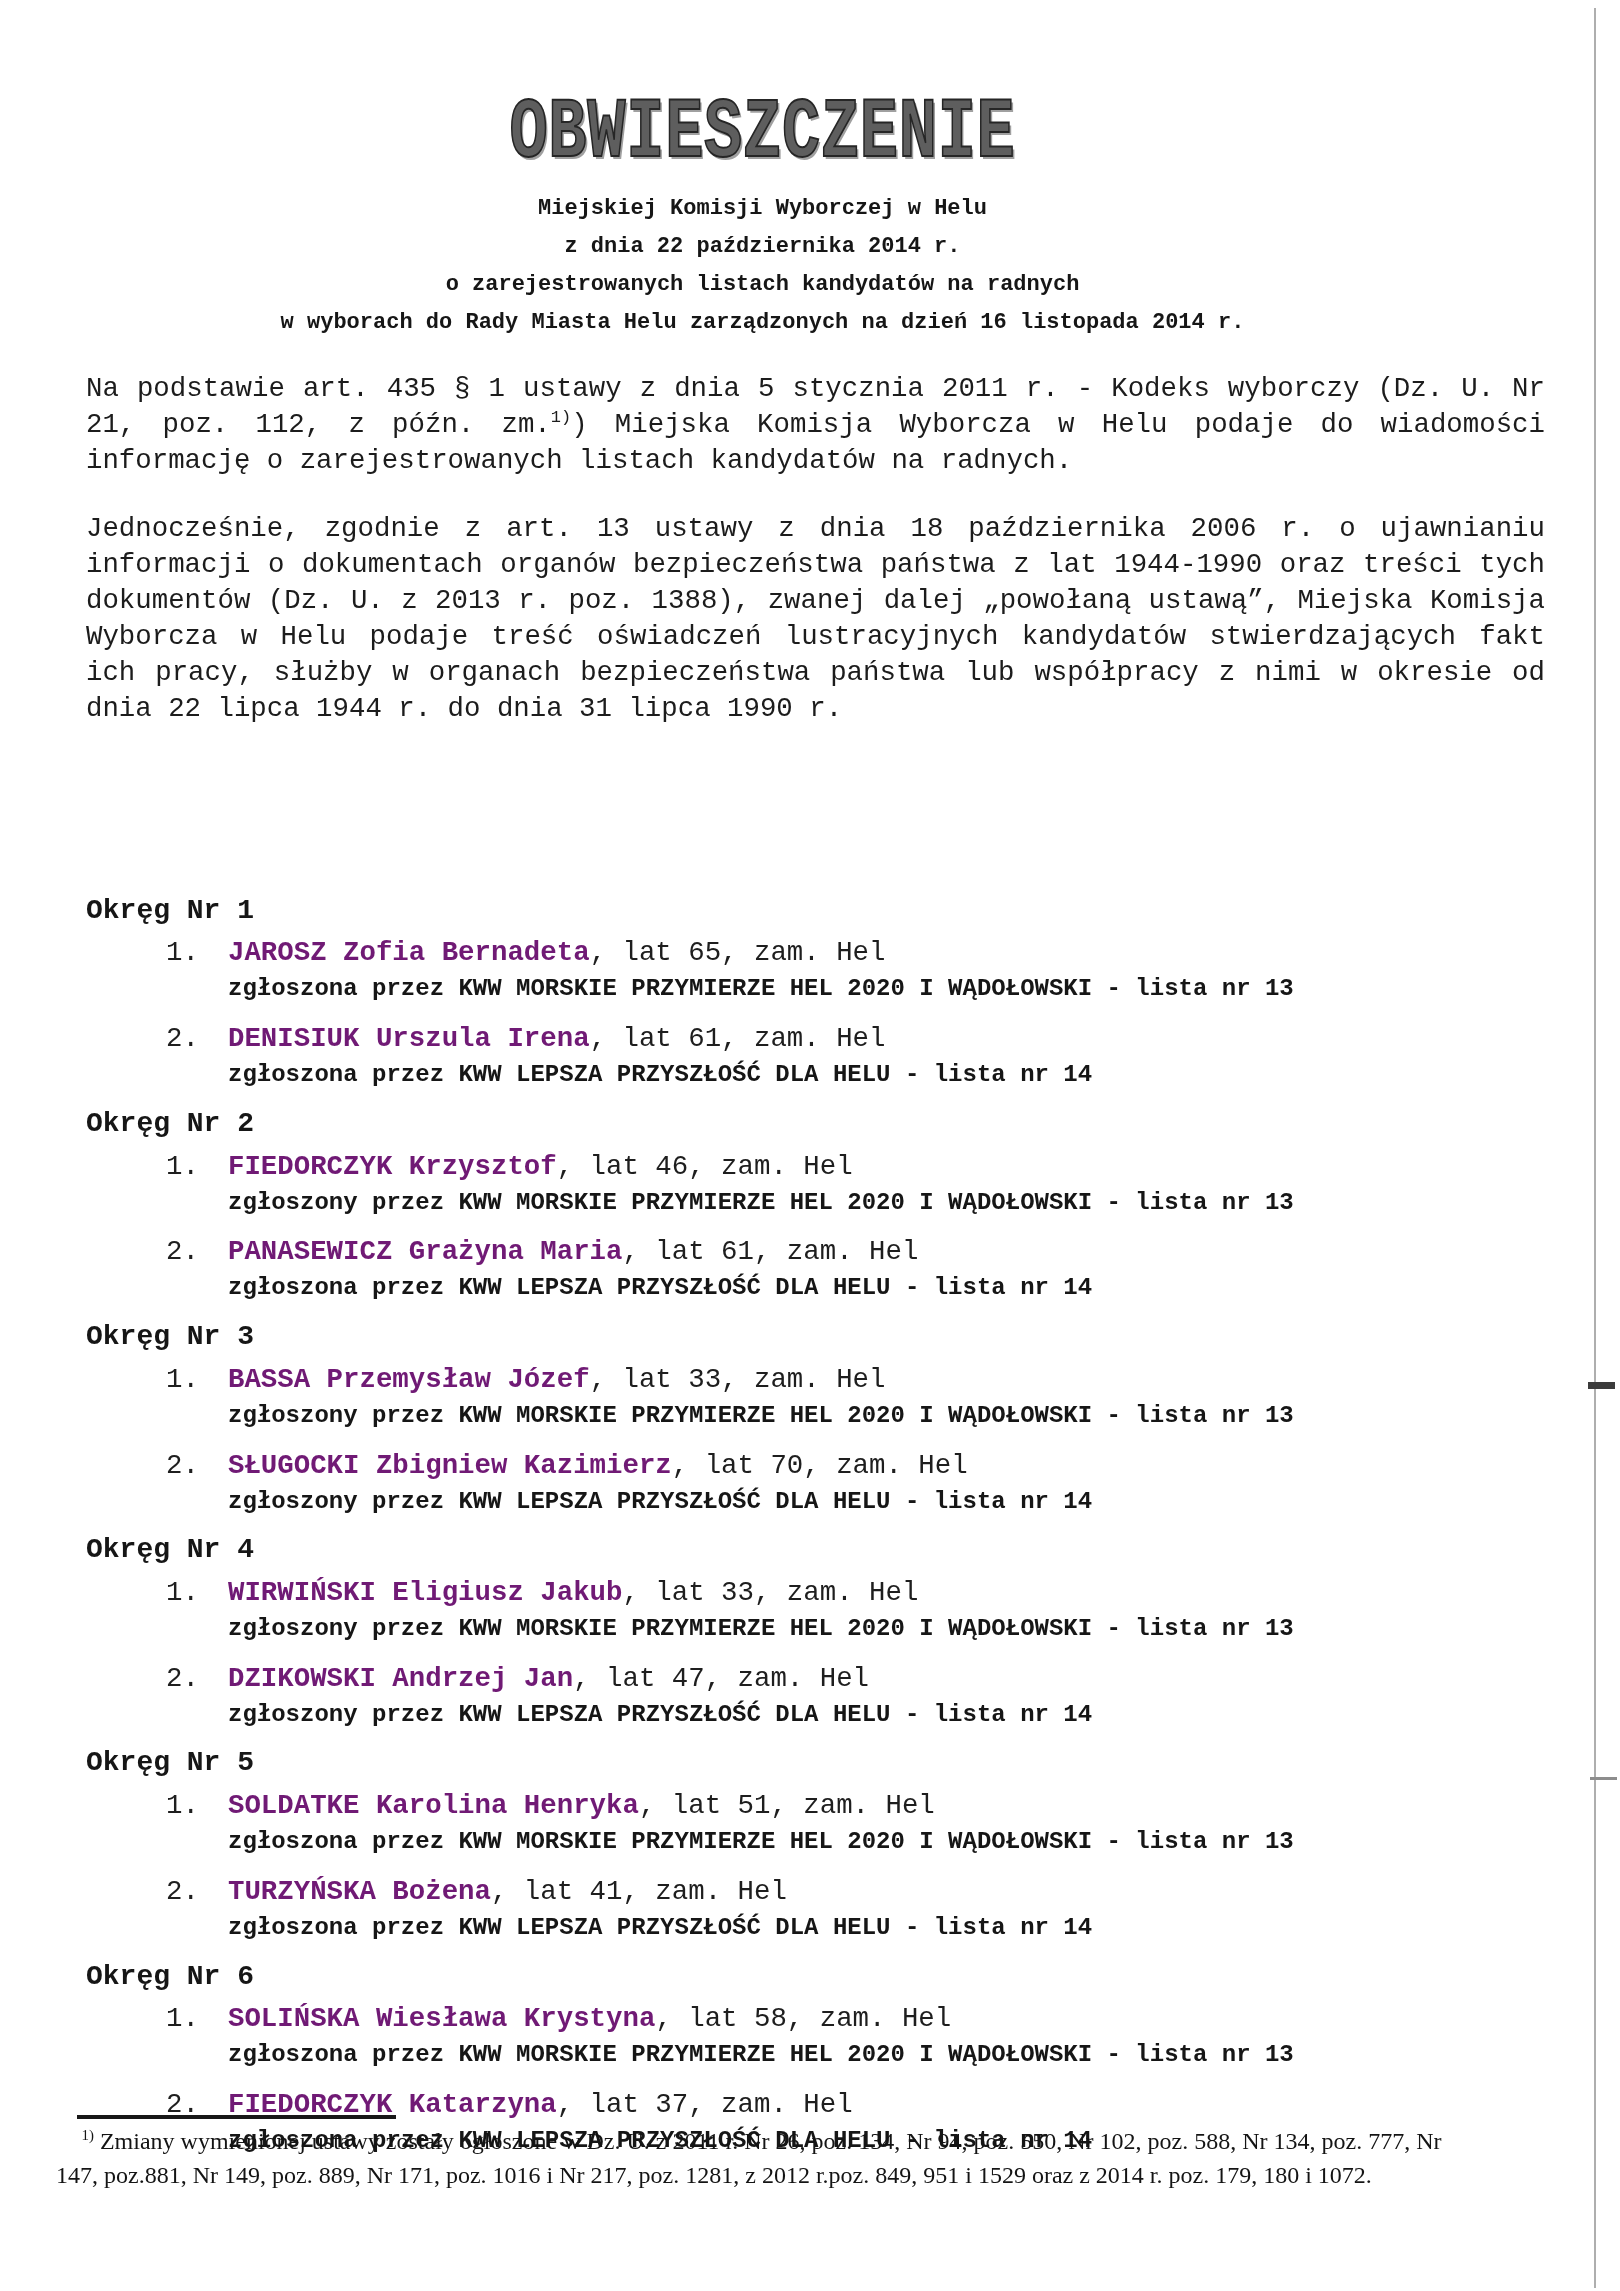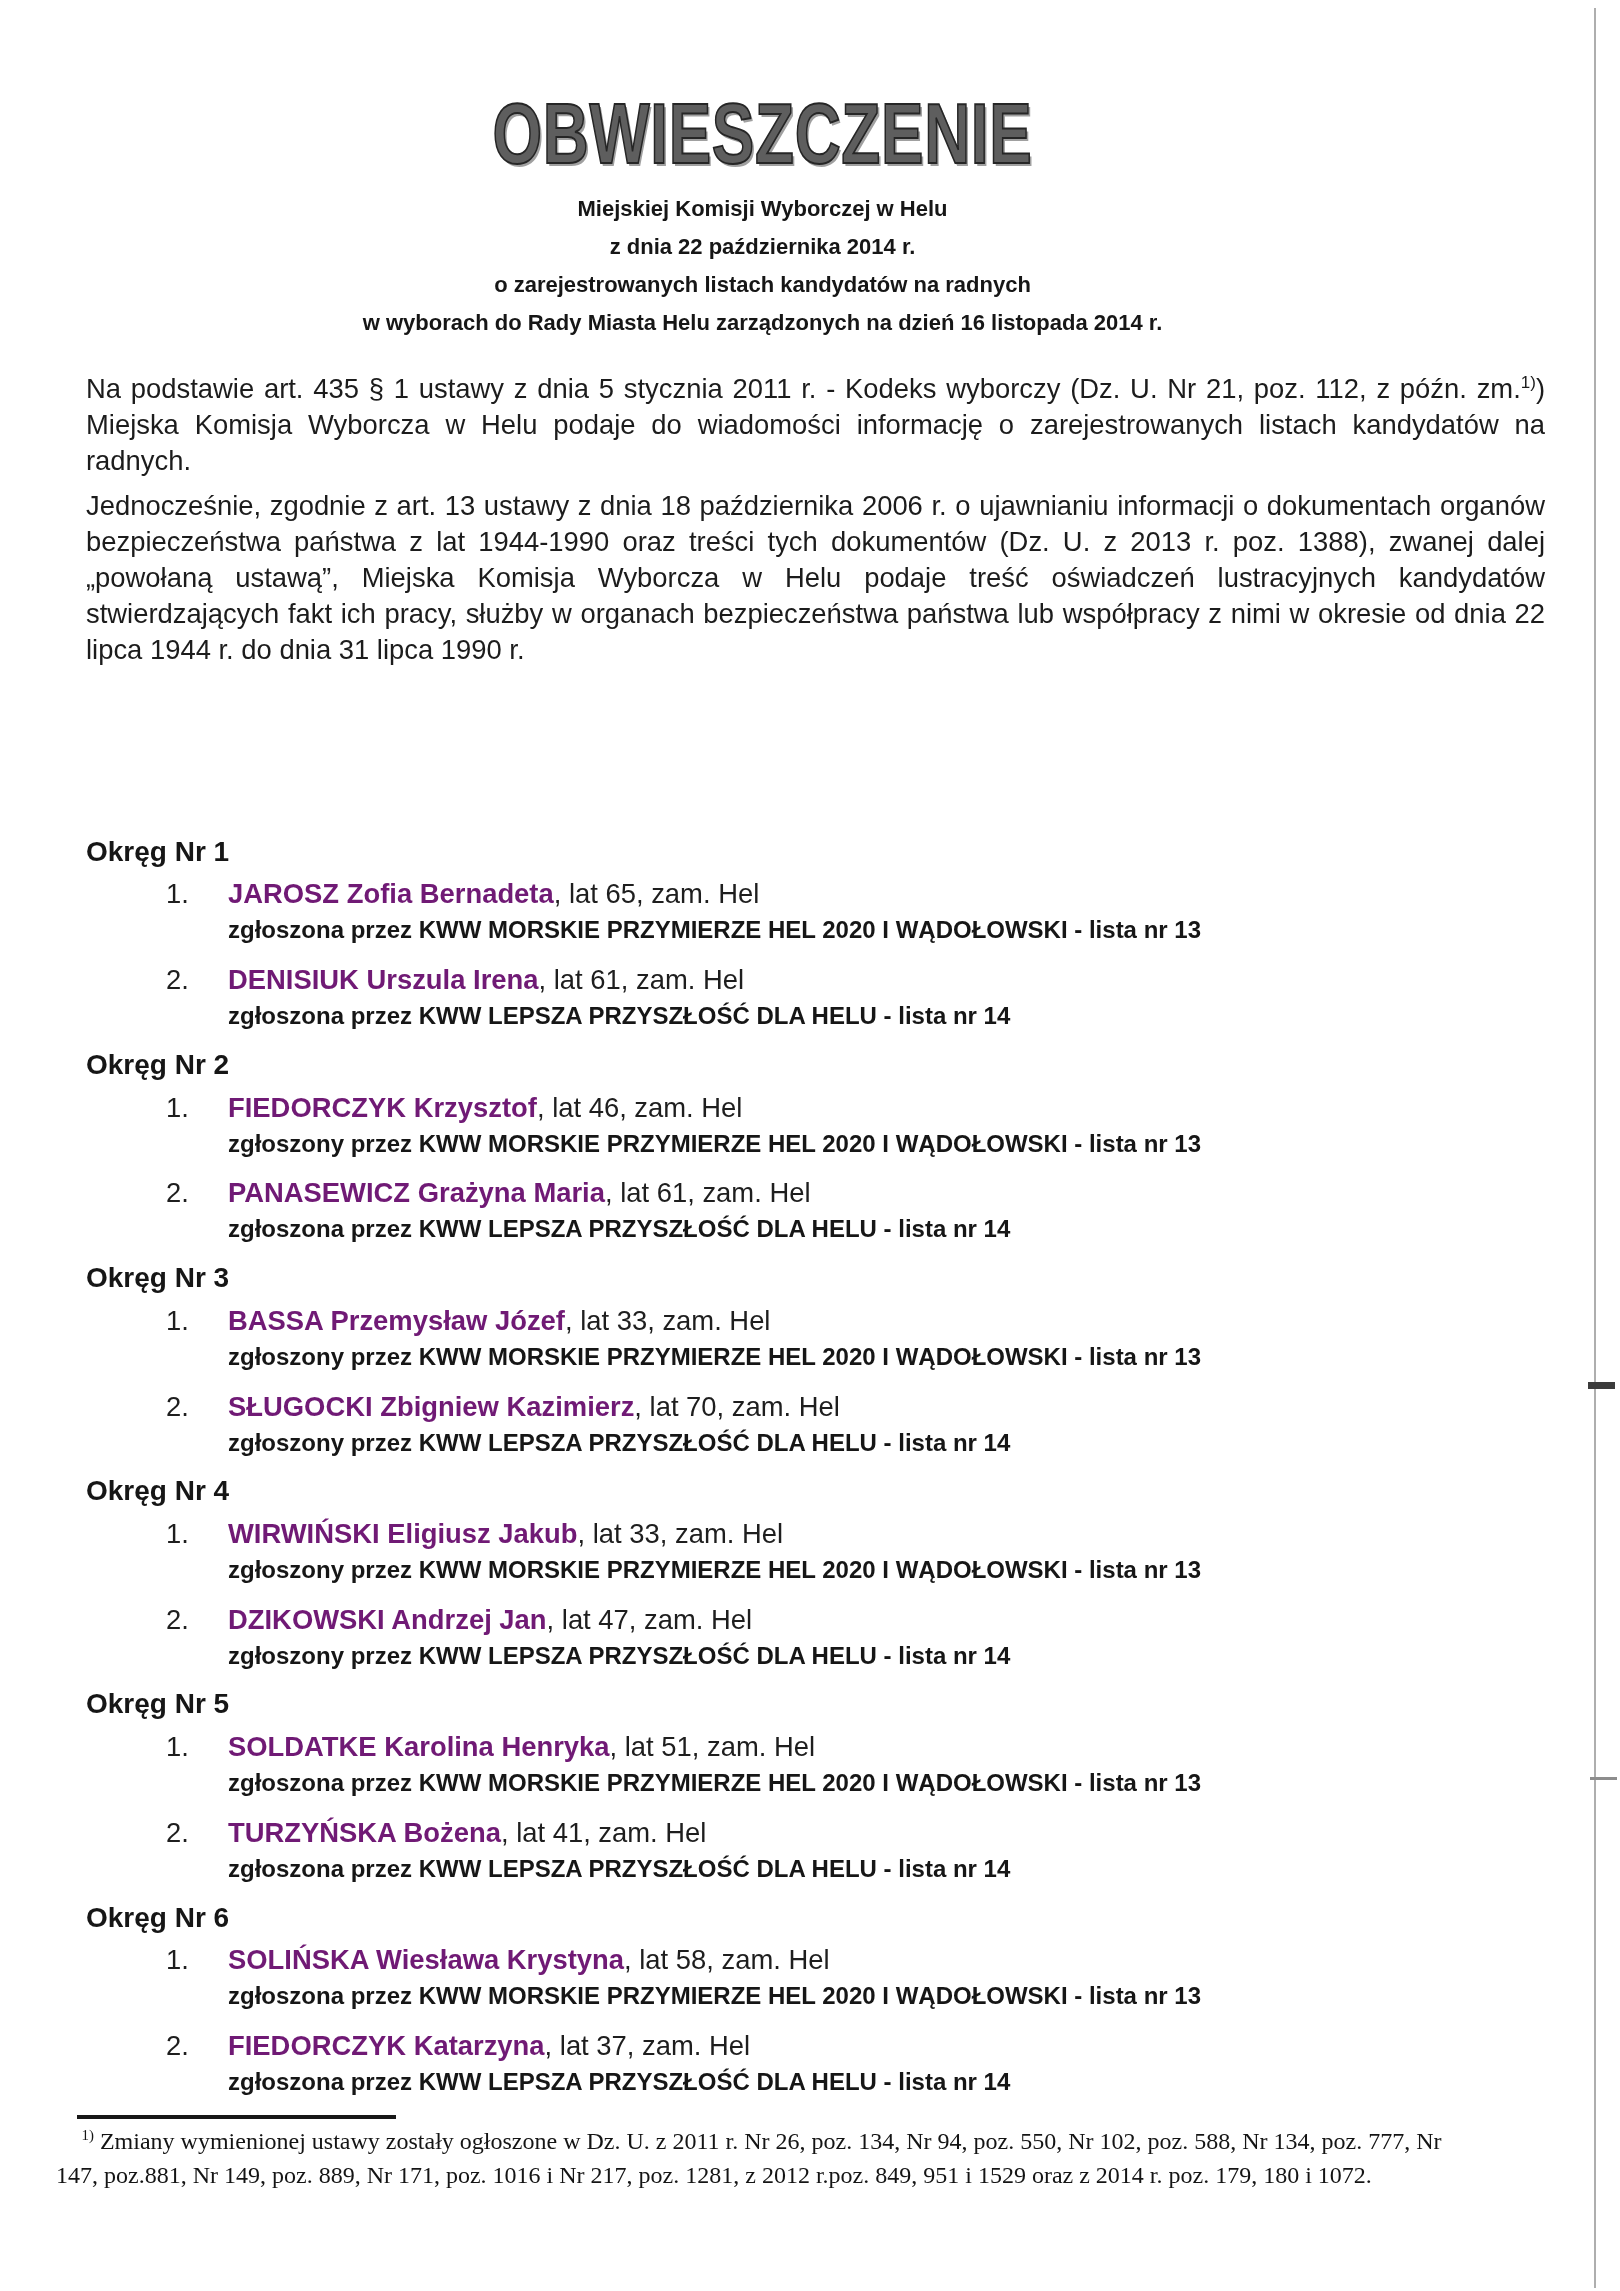--- a/index.html
+++ b/index.html
@@ -7,38 +7,38 @@
   body {
     width:1620px; height:2292px;
     position:relative; overflow:hidden;
     font-family:"Liberation Sans", sans-serif;
     color:#1e1e1e;
   }
   .scan-line { position:absolute; left:1594px; top:7.8px; width:2px; height:2280px; background:#aeaeae; }
   .tick-dark  { position:absolute; left:1588px; top:1382px; width:27.4px; height:6.9px; background:#3b3b3b; }
   .tick-light { position:absolute; left:1590px; top:1777px; width:27.4px; height:2.9px; background:#8d8d8d; }
 
-  .content { padding:90px 100px 0 86px; }
+  .content { padding:90px 100px 0 86px;font-family:Liberation Mono, monospace; }
 
   .doc-header { width:1353px; text-align:center; }
   .doc-title {
     font-weight:bold; font-size:86px; line-height:86px;
     color:#5e5e5e;
     -webkit-text-stroke:2px #262626;
     text-shadow:2.9px 2.9px 0 rgba(45,45,45,0.45);
     transform:scaleX(0.74); transform-origin:50% 50%;
     letter-spacing:1px;
     margin-bottom:13.7px;
     white-space:nowrap;
   }
   .doc-subtitle div { font-weight:bold; font-size:22px; line-height:38px; color:#161616; }
 
   .paras { margin-top:29px; width:1459px; }
   .para { font-size:27.4px; line-height:36px; text-align:justify; color:#1c1c1c;margin-top:14px; }
-  .para + .para { margin-top:9px; }
+  .para + .para { margin-top:32px; }
   sup.fn-ref { font-size:0.62em; vertical-align:super; line-height:0; }
 
   .districts { margin-top:167px; }
   .district { margin-bottom:12.7px; }
   .district-title { font-size:28px; line-height:33px; font-weight:bold; margin-bottom:8.8px; color:#161616; }
   .candidates { list-style:none; padding-left:80px; }
   .candidate { display:flex; margin-bottom:13.7px; }
   .cand-num { width:62px; flex:0 0 62px; font-size:27.4px; line-height:36px; }
   .cand-body { flex:1; }
   .cand-line1 { font-size:27.4px; line-height:36px; }

